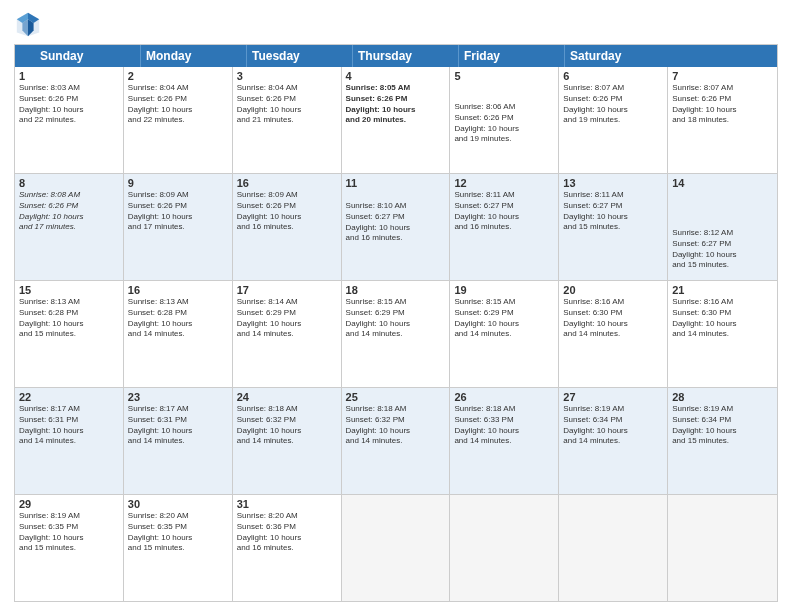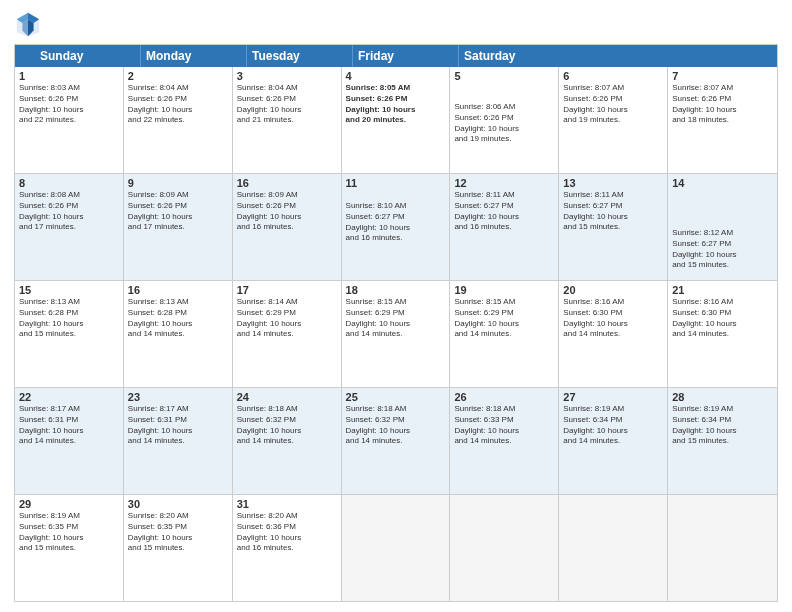--- a/index.html
+++ b/index.html
@@ -129,20 +129,21 @@
       <div class="main-title"></div>
       <div class="subtitle"></div>
     </div>
   </div>
 
   <div class="calendar">
     <div class="cal-header" id="cal-header-row">
         <div class="cal-header-cell">Sunday</div>
         <div class="cal-header-cell">Monday</div>
         <div class="cal-header-cell">Tuesday</div>
+        <div class="cal-header-cell">Thursday</div>
         <div class="cal-header-cell">Friday</div>
         <div class="cal-header-cell">Saturday</div>
       </div>
     <div class="cal-body" id="cal-body">
         <div class="cal-row">
           <div class="cal-cell">
             <span class="day-num">1</span>
             <div class="cell-text" style="white-space: pre-line;">Sunrise: 8:03 AM
 Sunset: 6:26 PM
 Daylight: 10 hours
@@ -187,21 +188,21 @@
             <span class="day-num">7</span>
             <div class="cell-text" style="white-space: pre-line;">Sunrise: 8:07 AM
 Sunset: 6:26 PM
 Daylight: 10 hours
 and 18 minutes.</div>
           </div>
         </div>
         <div class="cal-row">
           <div class="cal-cell shaded">
             <span class="day-num">8</span>
-            <div class="cell-text" style="white-space: pre-line;">Sunrise: 8:08 AM
+            <div class="cell-text" style="white-space: pre-line; font-style: italic;">Sunrise: 8:08 AM
 Sunset: 6:26 PM
 Daylight: 10 hours
 and 17 minutes.</div>
           </div>
           <div class="cal-cell shaded">
             <span class="day-num">9</span>
             <div class="cell-text" style="white-space: pre-line;">Sunrise: 8:09 AM
 Sunset: 6:26 PM
 Daylight: 10 hours
 and 17 minutes.</div>

